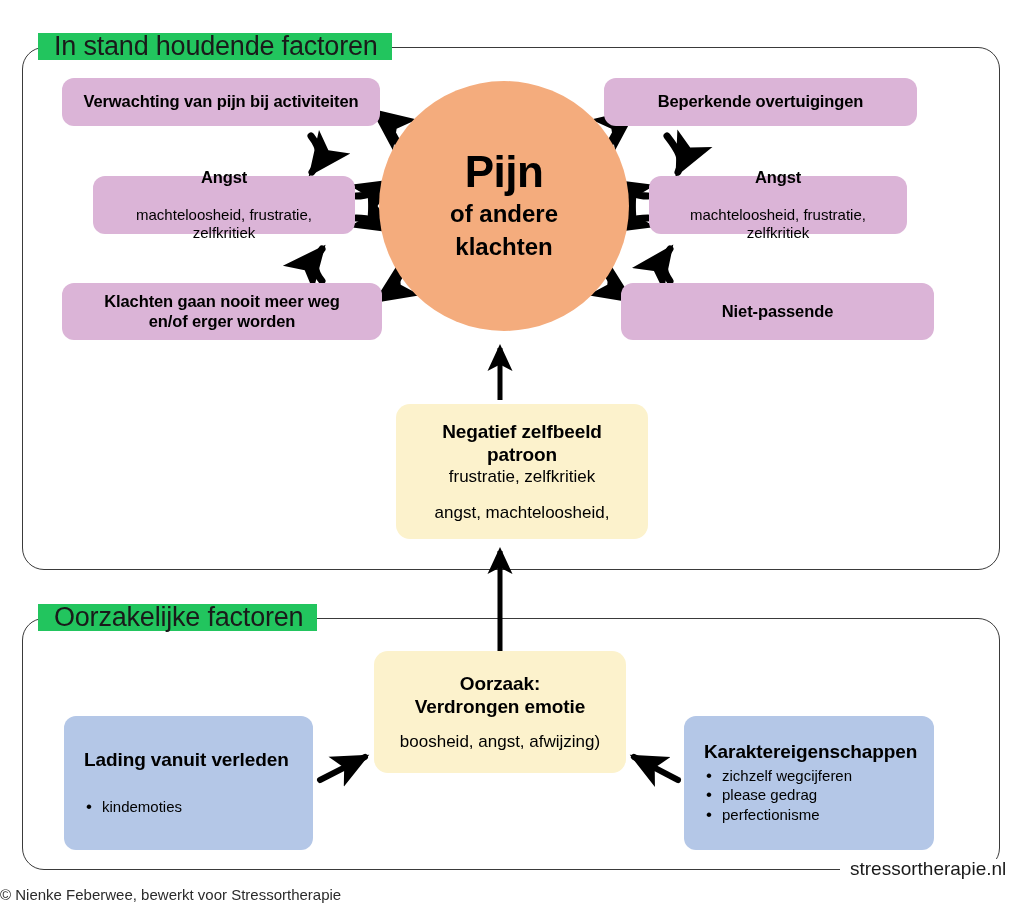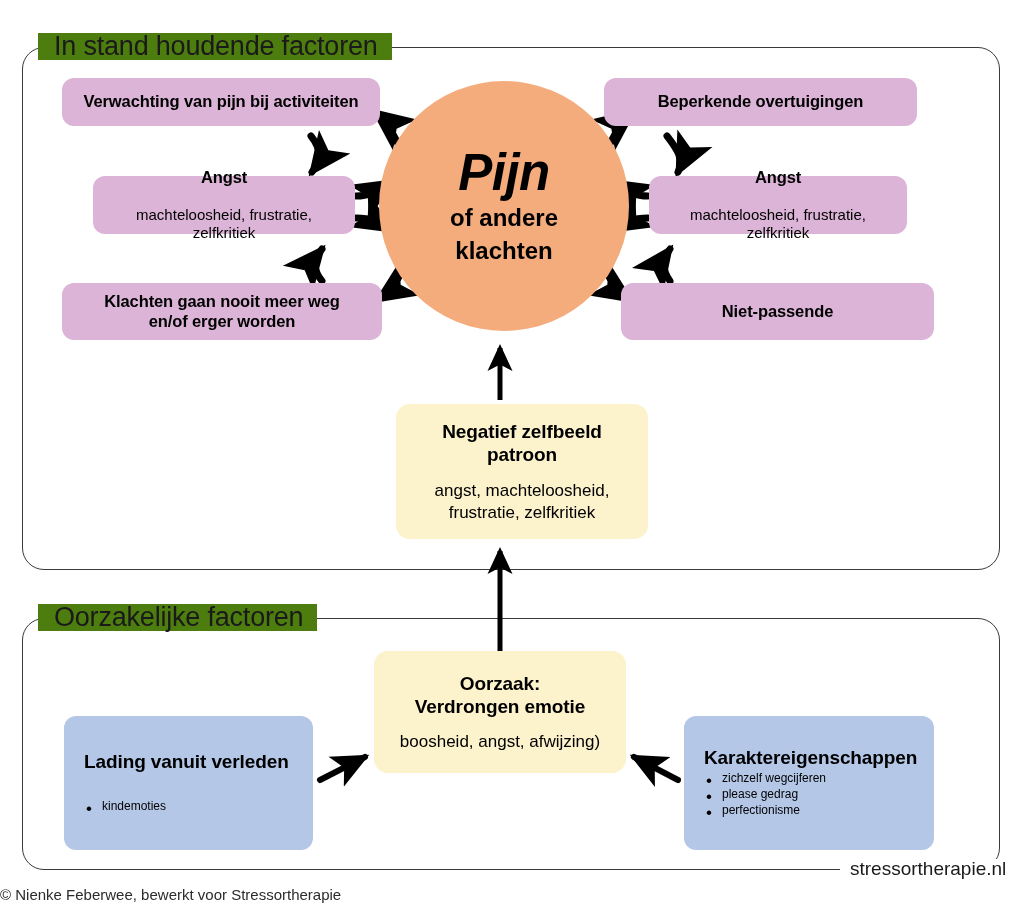--- a/index.html
+++ b/index.html
@@ -36,21 +36,21 @@
   }
   #frame-bottom {
     left: 22px;
     top: 618px;
     width: 978px;
     height: 252px;
   }
   
   .frame-label {
     position: absolute;
-    background: #4d7c0f;
+    background: #22c55e;
     padding: 0 14px 0 16px;
     font-size: 27px;
     font-weight: 400;
     letter-spacing: -0.2px;
     color: #1a1a1a;
     line-height: 1;
     white-space: nowrap;
   }
   #label-top { left: 38px; top: 33px; }
   #label-bottom { left: 38px; top: 604px; }
@@ -111,21 +111,21 @@
     padding-left: 20px;
   }
   .box.left-align .title { font-size: 19px; }
   .bullets {
     list-style: none;
     margin: 2px 0 0 0;
     padding: 0;
     text-align: left;
   }
   .bullets li {
-    font-size: 12px;
+    font-size: 15px;
     line-height: 1.32;
     padding-left: 18px;
     position: relative;
   }
   .bullets li::before {
     content: "\2022";
     position: absolute;
     left: 2px;
     top: -1px;
     font-size: 17px;
@@ -140,25 +140,24 @@
     height: 250px;
     border-radius: 50%;
     background: #f4ac7d;
     display: flex;
     flex-direction: column;
     align-items: center;
     justify-content: center;
     text-align: center;
   }
   #circle .big {
-    font-size: 51px;
+    font-size: 44px;
     font-weight: bold;
     line-height: 1.02;
     letter-spacing: -0.5px;
-    font-style: italic;
   }
   #circle .small {
     font-size: 24px;
     font-weight: 700;
     line-height: 1.22;
     margin-top: 4px;
   }
 
   
   #box-negatief {
@@ -313,22 +312,22 @@
     <div class="sub">machteloosheid, frustratie, zelfkritiek</div>
   </div>
 
   <div class="box purple" id="box-nietpassend">
     <div class="title">Niet-passende</div>
   </div>
 
   <div class="box yellow" id="box-negatief">
     <div class="title">Negatief zelfbeeld</div>
     <div class="title">patroon</div>
+    <div class="sub" style="margin-top:0">frustratie, zelfkritiek</div>
     <div class="sub">angst, machteloosheid,</div>
-    <div class="sub" style="margin-top:0">frustratie, zelfkritiek</div>
   </div>
 
   <div class="box yellow" id="box-oorzaak">
     <div class="title">Oorzaak:</div>
     <div class="title">Verdrongen emotie</div>
     <div class="sub">boosheid, angst, afwijzing)</div>
   </div>
 
   <div class="box blue left-align" id="box-lading">
     <div class="title">Lading vanuit verleden</div>

